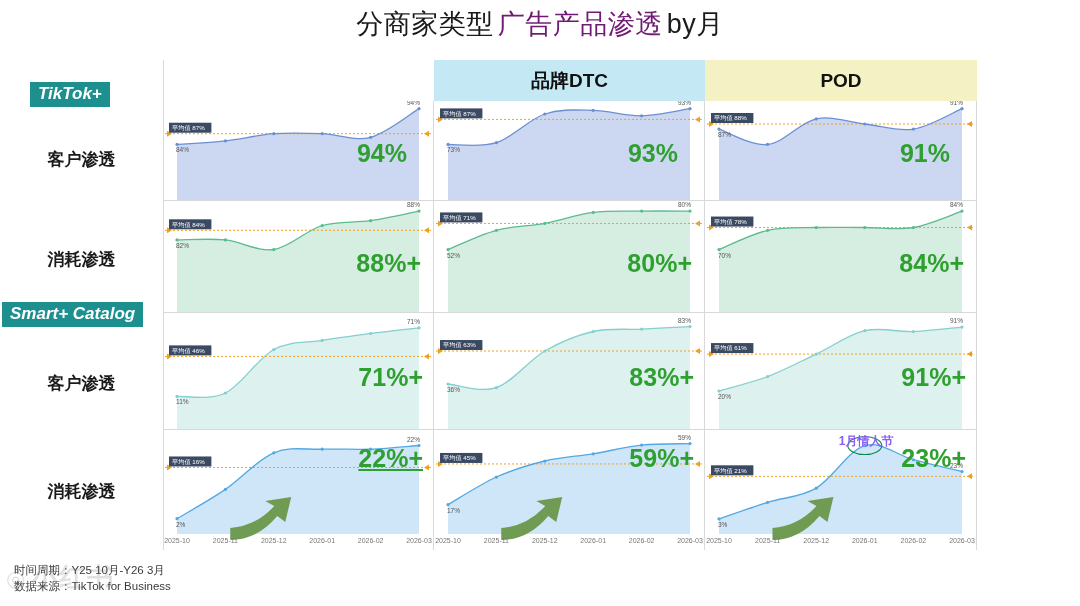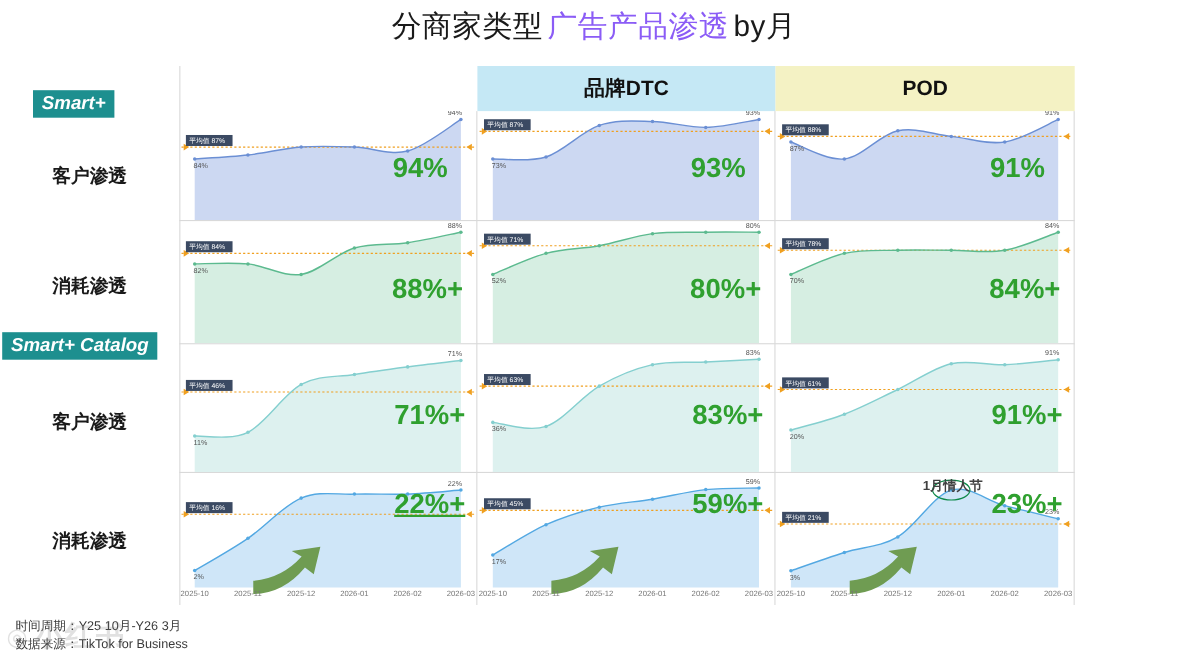--- a/index.html
+++ b/index.html
@@ -8,21 +8,21 @@
     font-family:"Liberation Sans","DejaVu Sans",sans-serif;
     -webkit-font-smoothing:antialiased;
   }
   #page{position:relative;width:1080px;height:606px;}
 
   
   .title{
     position:absolute;left:0;top:6px;width:1080px;text-align:center;
     font-size:27px;color:#1a1a1a;letter-spacing:.5px;white-space:nowrap;
   }
-  .title .t-mid{color:#8b5cf6;margin:0 4px;}
+  .title .t-mid{color:#701a75;margin:0 4px;}
 
   
   .left-col{position:absolute;left:0;top:60px;width:163px;height:490px;}
   .badge{
     position:absolute;left:30px;display:inline-block;background:#1d8f8f;color:#fff;
     font-size:17px;font-weight:bold;font-style:italic;padding:2px 8px 3px 8px;white-space:nowrap;
   }
   .badge.b1{top:22px;}
   .badge.b2{left:2px;top:242px;}
   .row-label{
@@ -47,21 +47,21 @@
   .vline{position:absolute;top:41px;width:1px;background:#d9d9d9;}
   .hline{position:absolute;left:0;width:814px;height:1px;background:#d9d9d9;}
   .leftrule{position:absolute;left:0;top:0;width:1px;background:#d9d9d9;}
 
   
   .kpi{
     position:absolute;font-size:25px;font-weight:bold;color:#2fa02f;white-space:nowrap;
   }
   
   .anno{
-    position:absolute;font-size:12px;font-weight:bold;color:#404040;white-space:nowrap;
+    position:absolute;font-size:12px;font-weight:bold;color:#8b5cf6;white-space:nowrap;
   }
 
   
   .xaxis{position:absolute;height:14px;}
   .xaxis span{
     position:absolute;font-size:7px;color:#777;transform:translateX(-50%);white-space:nowrap;
   }
 
   
   .footer{
@@ -77,21 +77,21 @@
 </head>
 <body>
 
 <div id="page">
 
   <div class="title">
     <span>分商家类型</span><span class="t-mid">广告产品渗透</span><span>by月</span>
   </div>
 
   <div class="left-col">
-    <div class="badge b1">Smart+</div>
+    <div class="badge b1">TikTok+</div>
     <div class="badge b2">Smart+ Catalog</div>
     <div class="row-label rl1">客户渗透</div>
     <div class="row-label rl2">消耗渗透</div>
     <div class="row-label rl3">客户渗透</div>
     <div class="row-label rl4">消耗渗透</div>
   </div>
 
   <div class="grid">
     <div class="col-head ch2">品牌DTC</div>
     <div class="col-head ch3">POD</div>

